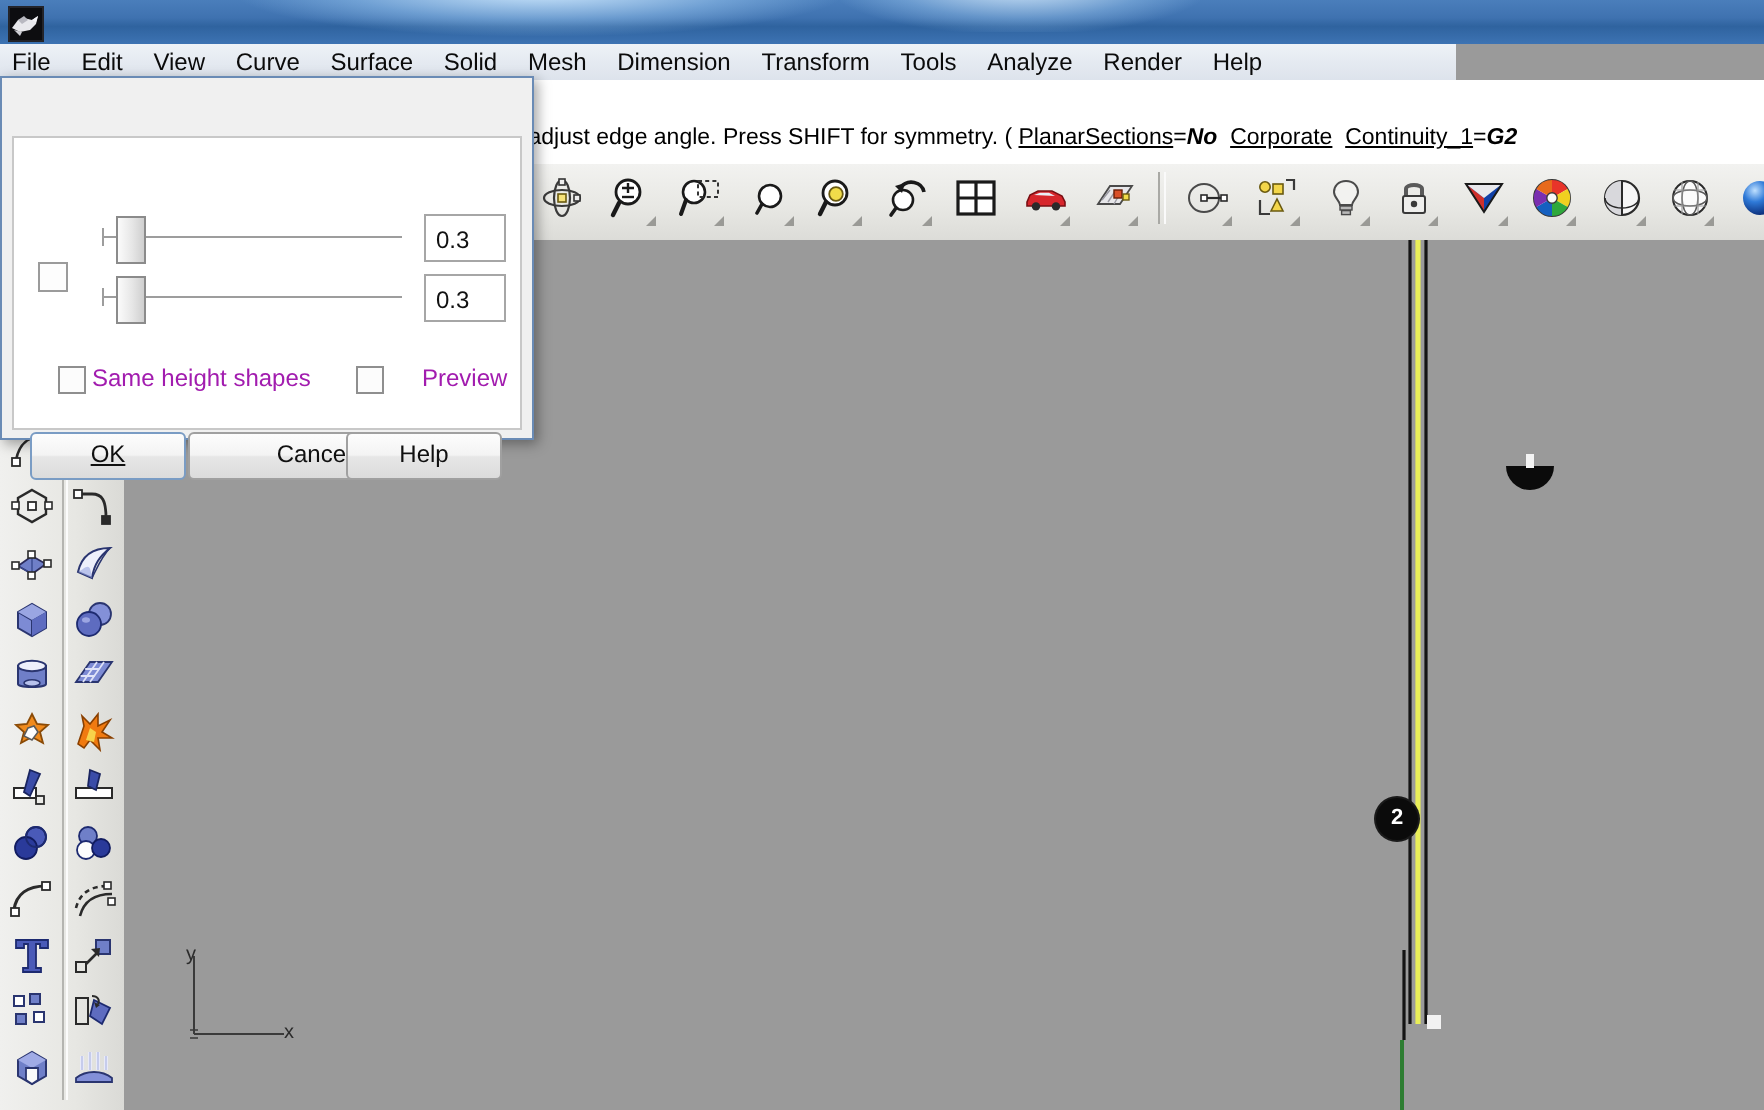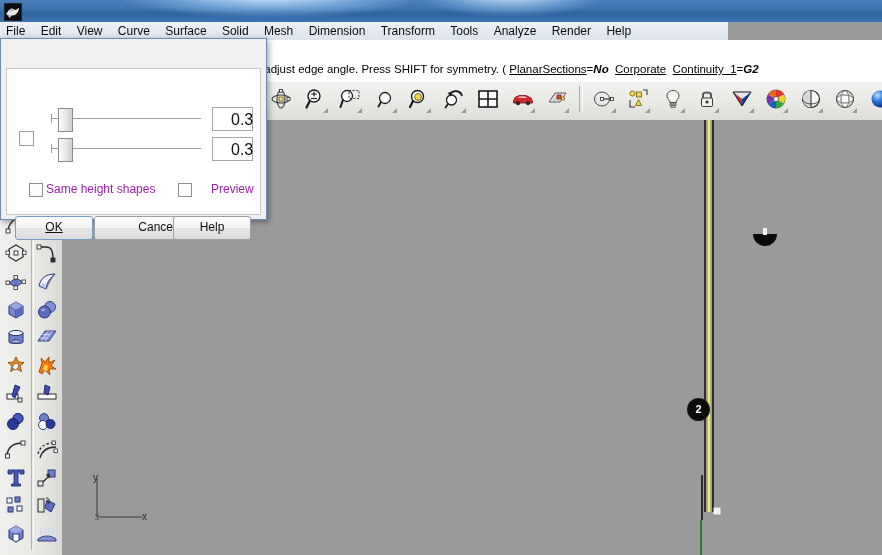--- a/index.html
+++ b/index.html
@@ -177,21 +177,21 @@
     position:absolute;left:0;top:7px;width:1px;height:9px;background:#9d9d9d;
   }
   .sliderrow .thumb{
     position:absolute;left:7px;top:1px;width:13px;height:22px;
     background:linear-gradient(to right,#fbfbfb,#e6e6e6 55%,#cfcfcf);
     border:1px solid #8b8b8b;
   }
   .numbox{
     position:absolute;width:41px;height:24px;
     background:#ffffff;border:1px solid #a6a6a6;
-    font-size:16px;color:#111;line-height:24px;padding-left:18px;
+    font-size:12px;color:#111;line-height:24px;padding-left:5px;
     box-sizing:border-box;
   }
   .dcheck{
     position:absolute;width:12px;height:12px;
     background:#fcfcfc;border:1px solid #8f8f8f;
   }
   .dlabel{position:absolute;font-size:12px;color:#a21caf;white-space:nowrap;}
   .dbtn{
     position:absolute;height:22px;
     background:linear-gradient(to bottom,#fdfdfd 0%,#f3f3f3 48%,#e6e6e6 52%,#dcdcdc 100%);

